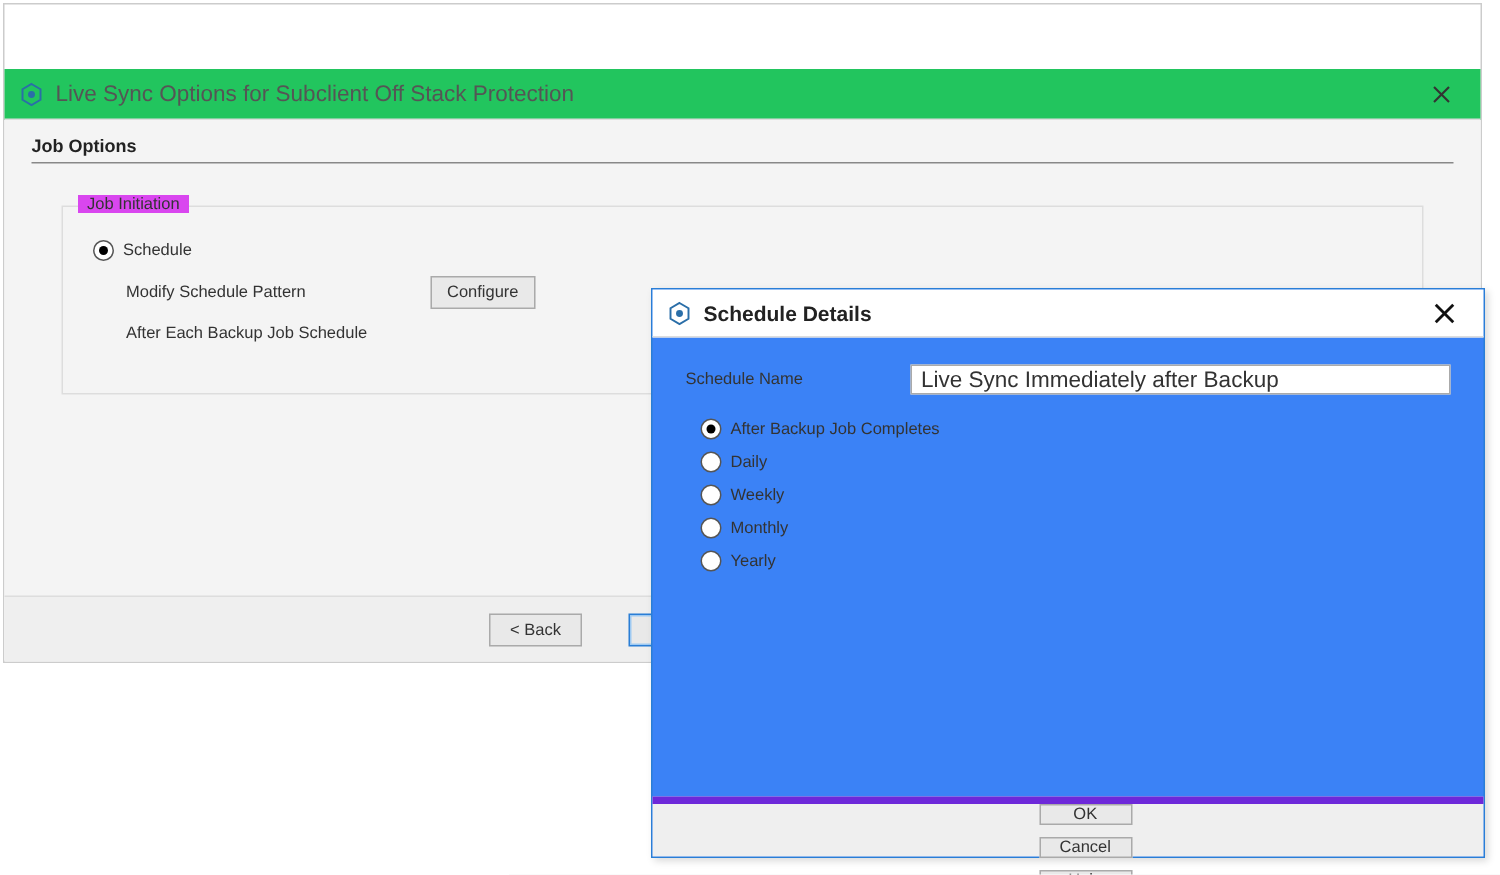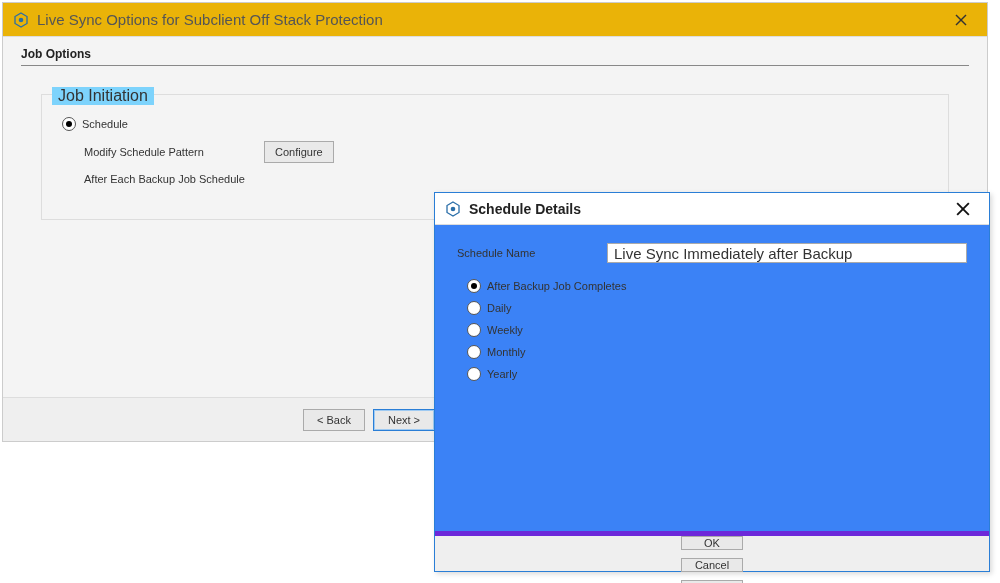--- a/index.html
+++ b/index.html
@@ -24,21 +24,22 @@
     height: 440px;
     border: 1px solid #ccc;
     background: #fff;
   }
   .wizard-titlebar {
     height: 34px;
     display: flex;
     align-items: center;
     padding: 0 10px;
     border-bottom: 1px solid #ddd;
-    background: #eab308;
+    background: #22c55e;
+    margin-top: 43px;
   }
   .app-icon {
     width: 16px;
     height: 16px;
     margin-right: 8px;
     display: inline-flex;
     align-items: center;
     justify-content: center;
   }
   .app-icon svg { display:block }
@@ -106,23 +107,23 @@
   .fieldset {
     border: 1px solid #ddd;
     margin: 0 20px;
     padding: 16px 20px 24px 20px;
     position: relative;
   }
   .fieldset-legend {
     position: absolute;
     top: -8px;
     left: 10px;
-    background: #7dd3fc;
+    background: #d946ef;
     padding: 0 6px;
-    font-size: 16px;
+    font-size: 11px;
     color: #333;
   }
   .radio-row {
     display: flex;
     align-items: center;
     margin: 6px 0;
     font-size: 11px;
     color: #333;
   }
   .radio-outer {
@@ -153,20 +154,21 @@
   .sched-row .lbl { width: 180px; color:#333; }
   .btn {
     min-width: 62px;
     height: 22px;
     background: #e9e9e9;
     border: 1px solid #aaa;
     color: #333;
     font-size: 11px;
     padding: 0 10px;
     cursor: pointer;
+    margin-left: 23px;
   }
   .btn-primary {
     border: 1px solid #2a7ed6;
     outline: 1px solid #9fcaf2;
     outline-offset: -2px;
   }
   
   .wizard-footer {
     position: absolute;
     left: 0;

